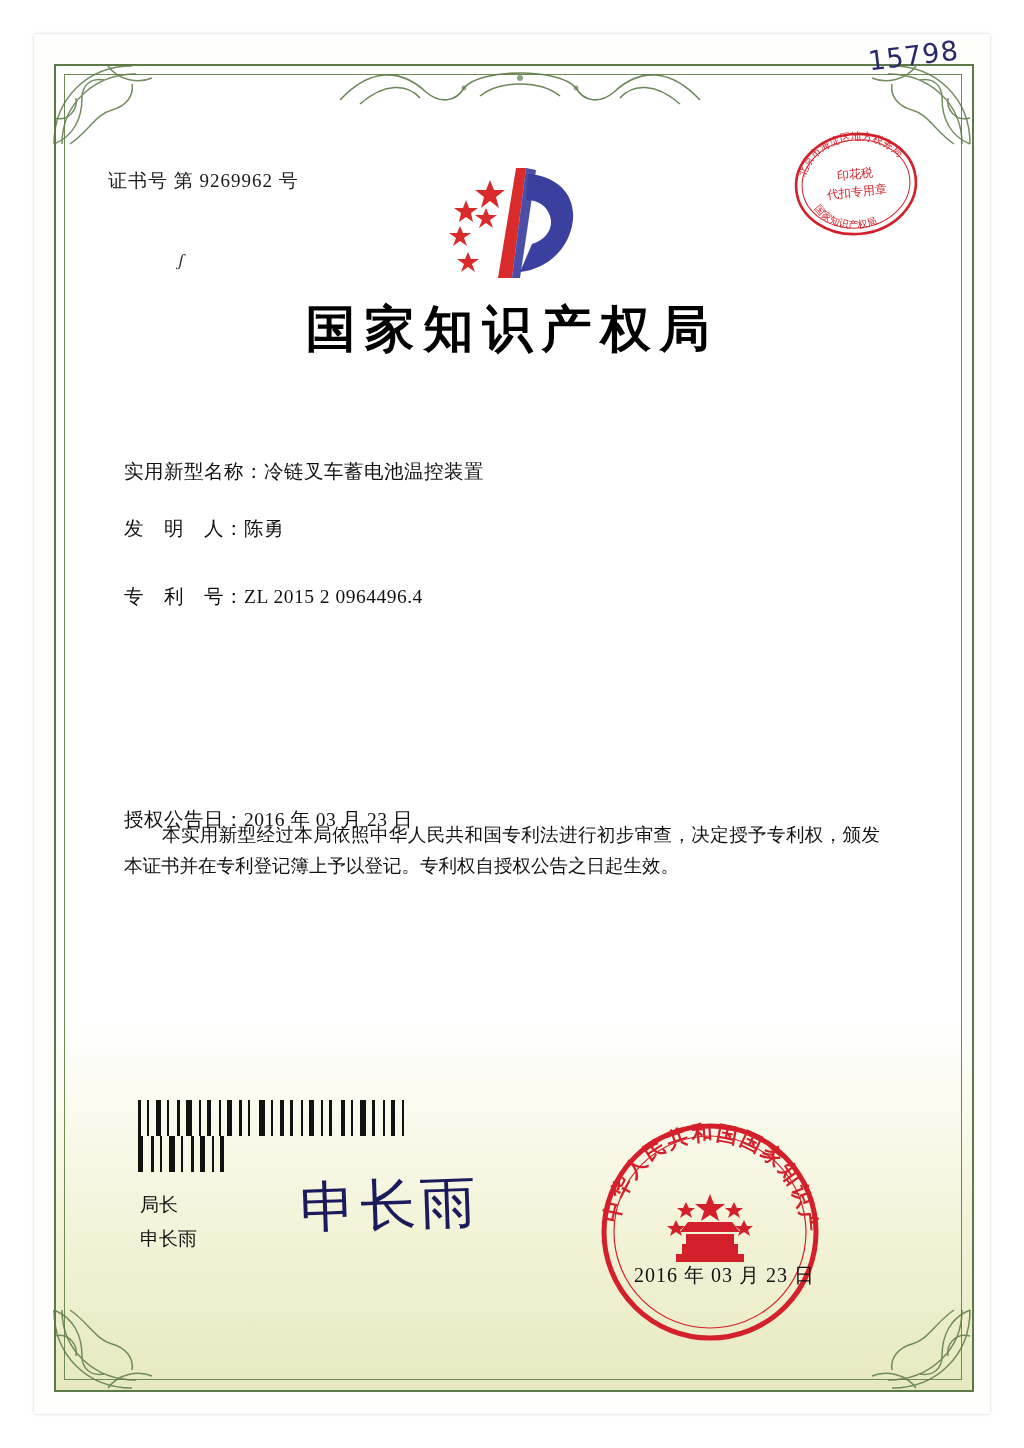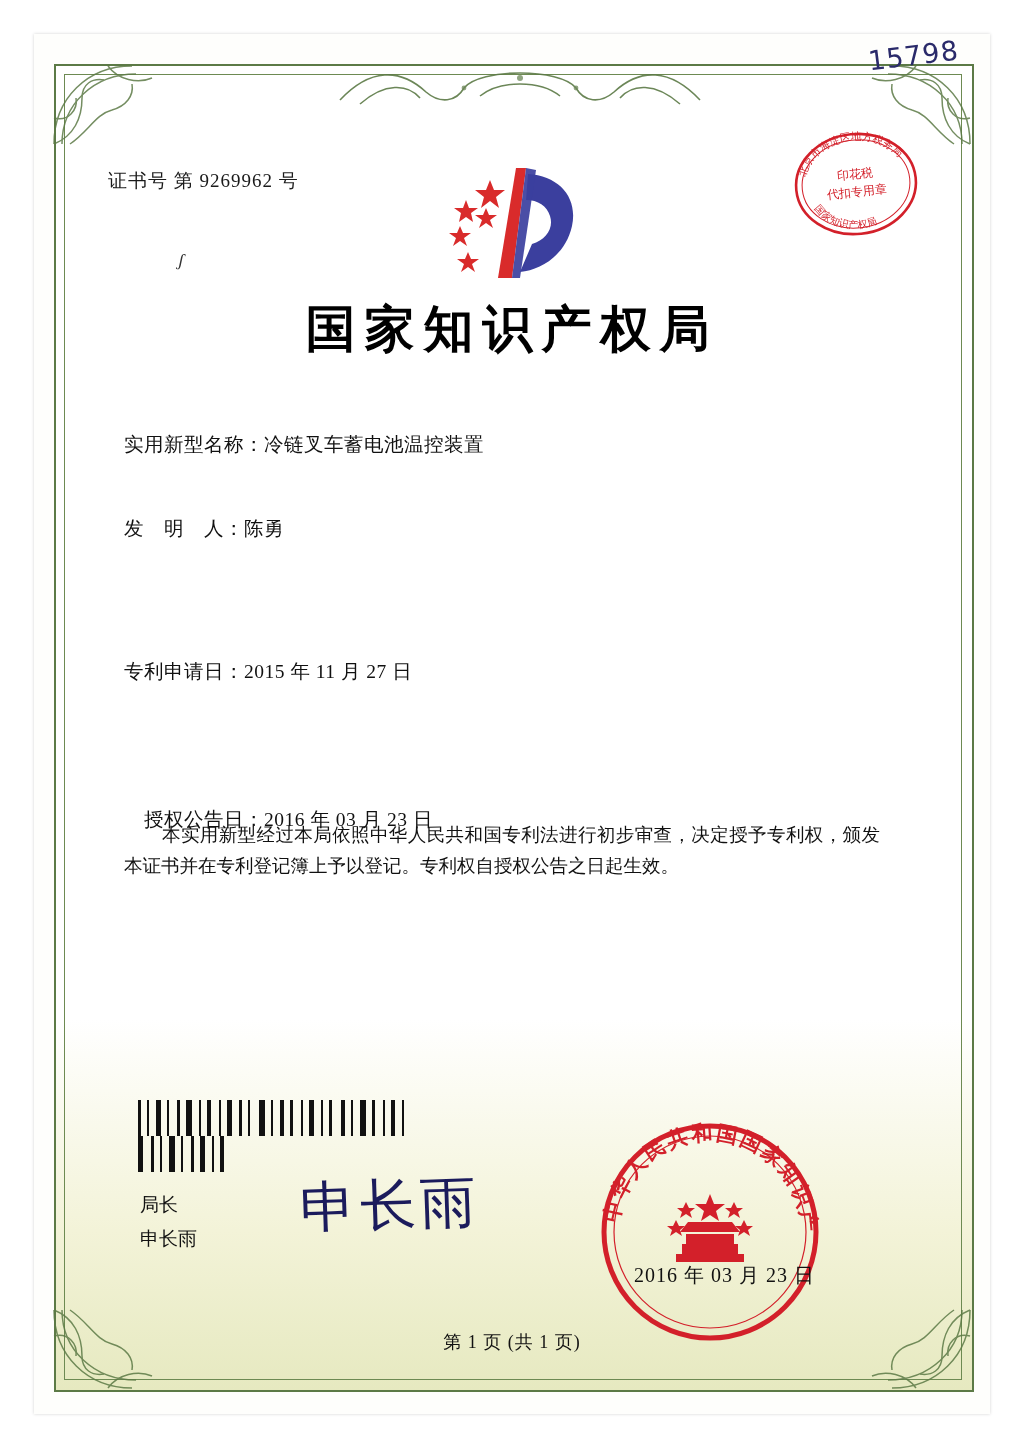--- a/index.html
+++ b/index.html
@@ -137,26 +137,26 @@
   .field {
     position: absolute;
     left: 124px;
     font-size: 19.5px;
     color: #111;
     white-space: nowrap;
   }
   .field .lbl { letter-spacing: 0.5px; }
   .field .val { letter-spacing: 0.5px; }
 
-  .f1 { top: 431px; font-family: Liberation Mono, monospace; }
+  .f1 { top: 458px; font-family: Liberation Mono, monospace; }
   .f2 { top: 515px; }
   .f3 { top: 583px; }
   .f4 { top: 658px; }
   .f5 { top: 732px; }
-  .f6 { top: 806px; margin-left: 20px; }
+  .f6 { top: 806px; }
 
   
   .para {
     position: absolute;
     left: 124px;
     width: 756px;
     font-size: 18.5px;
     line-height: 31px;
     color: #111;
     text-align: justify;
@@ -339,22 +339,22 @@
   </svg>
 
   <div class="doc-title noselect">国家知识产权局</div>
 
   <div class="field f1">
     <span class="lbl">实用新型名称：</span><span class="val">冷链叉车蓄电池温控装置</span>
   </div>
   <div class="field f2">
     <span class="lbl">发　明　人：</span><span class="val">陈勇</span>
   </div>
-  <div class="field f4">
-    <span class="lbl">专利申请日：</span><span class="val">2015 年 11 月 27 日</span>
+  <div class="field f3">
+    <span class="lbl">专　利　号：</span><span class="val">ZL 2015 2 0964496.4</span>
   </div>
   <div class="field f6">
     <span class="lbl">授权公告日：</span><span class="val">2016 年 03 月 23 日</span>
   </div>
 
   <div class="para p1">本实用新型经过本局依照中华人民共和国专利法进行初步审查，决定授予专利权，颁发本证书并在专利登记簿上予以登记。专利权自授权公告之日起生效。</div>
 
   <div class="barcode">
     <span style="width:3px"></span><span style="width:2px;background:transparent"></span>
     <span style="width:2px"></span><span style="width:3px;background:transparent"></span>
@@ -418,14 +418,13 @@
         <polygon points="34,-22 37,-16 43,-16 38,-12 40,-6 34,-10 28,-6 30,-12 25,-16 31,-16"></polygon>
       </g>
     </g>
     <path id="sealArc" d="M 22 114 A 92 92 0 0 1 206 114" fill="none"></path>
     <text fill="#d3202a" font-size="21" letter-spacing="2.5" font-family="DejaVu Serif, serif" font-weight="bold">
       <textPath href="#sealArc" startOffset="3%">中华人民共和国国家知识产权局</textPath>
     </text>
   </svg>
   <div class="seal-date">2016 年 03 月 23 日</div>
 
-  <div class="page-foot">第 1 页 (共 1 页)</div>
 </div>
 
 </body></html>

